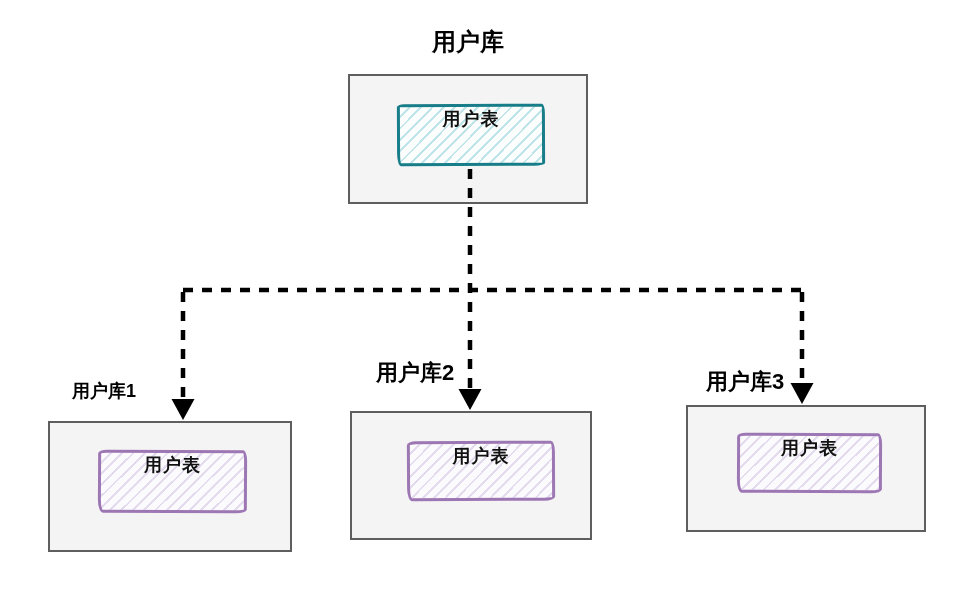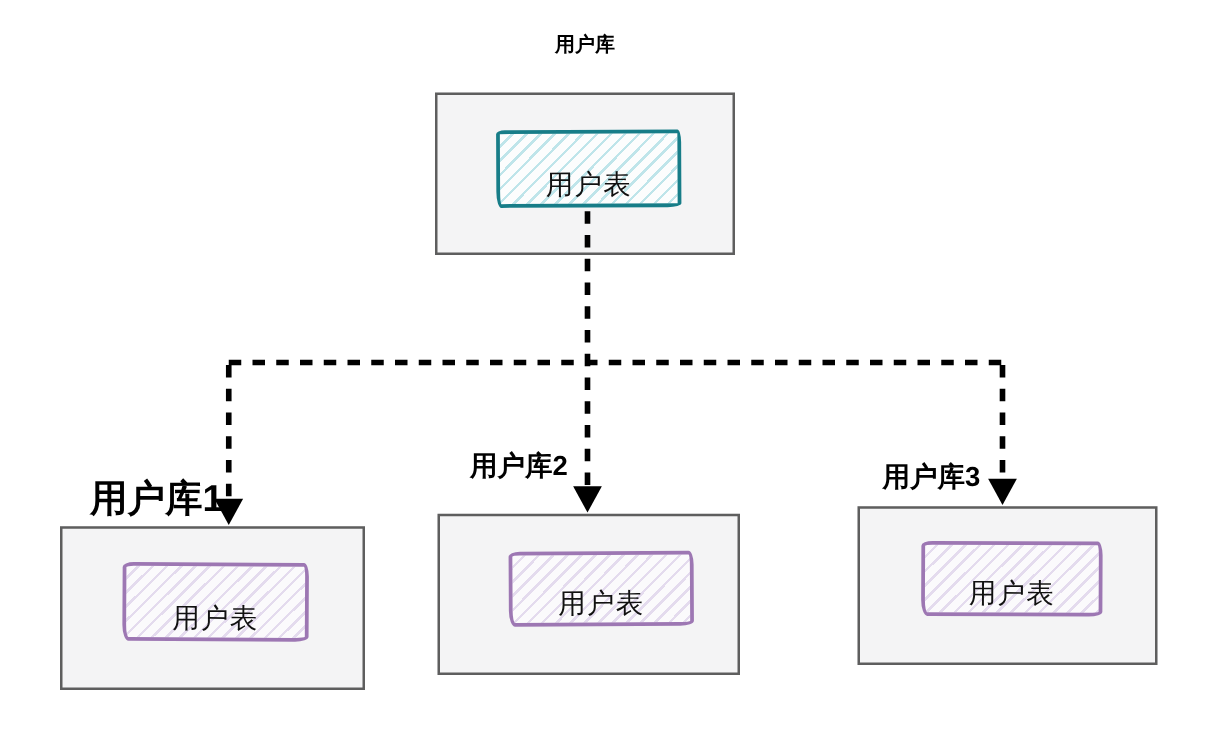--- a/index.html
+++ b/index.html
@@ -22,24 +22,24 @@
   }
   .db-src  { left: 348px; top: 74px;  width: 240px; height: 130px; }
   .db-s1   { left: 48px;  top: 421px; width: 244px; height: 131px; }
   .db-s2   { left: 350px; top: 411px; width: 242px; height: 129px; }
   .db-s3   { left: 686px; top: 405px; width: 240px; height: 127px; }
 
   
   .table-box {
     position: absolute;
     display: flex;
-    align-items: flex-end;
+    align-items: flex-start;
     justify-content: center;
-    font-size: 22px;
-    font-weight: 400;
+    font-size: 18px;
+    font-weight: 700;
     color: #111;
     letter-spacing: 1px;
   }
   .table-teal {
     border: 3px solid #177d88;
     background-color: #fcfdfd;
     background-image: repeating-linear-gradient(135deg,
       rgba(0,0,0,0) 0px, rgba(0,0,0,0) 6px, #bfe5ea 6px, #bfe5ea 8px);
     border-radius: 7px 3px 11px 4px / 3px 10px 3px 13px;
     transform: rotate(-0.25deg);
@@ -56,22 +56,22 @@
   .t-s2  { left: 407px; top: 441px; width: 148px; height: 60px; transform: rotate(-0.3deg); }
   .t-s3  { left: 737px; top: 433px; width: 145px; height: 60px; transform: rotate(0.25deg); }
 
   
   .label {
     position: absolute;
     font-weight: 600;
     color: #000;
     white-space: nowrap;
   }
-  .lbl-src { left: 348px; top: 26px;  width: 240px; text-align: center; font-size: 16px; }
-  .lbl-s1  { left: 72px;  top: 379px; font-size: 30px; text-align: center; }
+  .lbl-src { left: 348px; top: 26px;  width: 240px; text-align: center; font-size: 24px; }
+  .lbl-s1  { left: 72px;  top: 379px; font-size: 18px; text-align: center; }
   .lbl-s2  { left: 360px; top: 358px; font-size: 22px; margin-left: 16px; }
   .lbl-s3  { left: 706px; top: 351px; font-size: 22px; margin-top: 16px; }
 
   .connector-layer {
     position: absolute;
     left: 0; top: 0;
     width: 972px; height: 600px;
     pointer-events: none;
   }
 </style>

